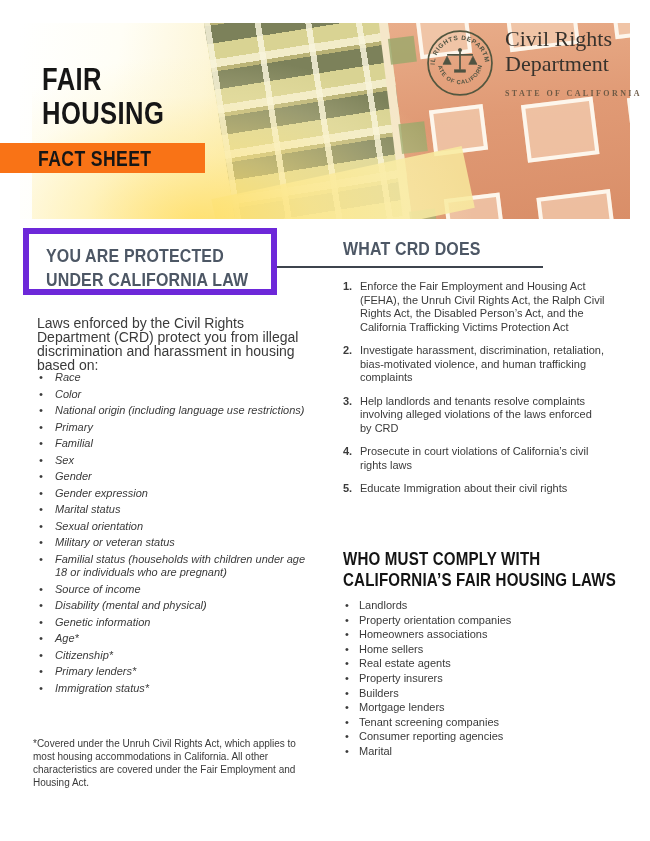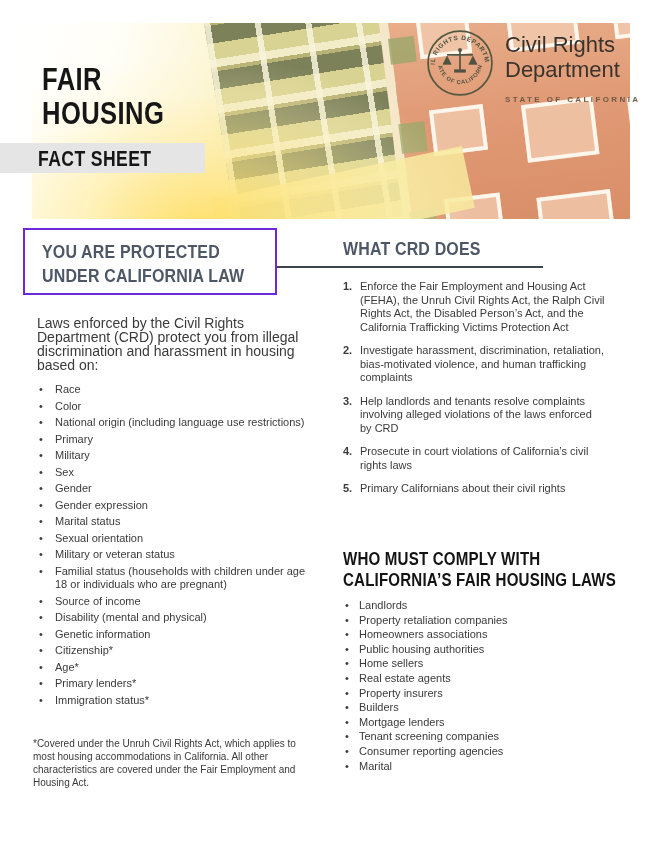--- a/index.html
+++ b/index.html
@@ -29,40 +29,40 @@
   .g1 { top:30px; height:26px; } .g2 { top:116px; height:30px; } .g3 { top:204px; height:30px; }
   .eave { position:absolute; left:32%; bottom:-8%; width:42%; height:32%; background:#f8ea9e;
           transform:rotate(-12deg); opacity:.85; }
   .flare { position:absolute; left:2%; top:18%; width:72%; height:110%; pointer-events:none;
            background:radial-gradient(ellipse at 38% 78%,rgba(255,222,100,.9) 0%,rgba(255,232,140,.55) 30%,rgba(255,243,190,.22) 55%,transparent 72%); }
 
   
   .title { position:absolute; left:42px; top:62px; z-index:4; color:#161616; font-weight:700;
            font-size:32px; line-height:34px; letter-spacing:.5px;
            transform:scaleX(.8); transform-origin:left top; }
-  .banner { position:absolute; left:0; top:143px; width:205px; height:30px; background:#e5e5e5; z-index:3; }
+  .banner { position:absolute; left:0; top:143px; width:205px; height:30px; background:#f97316; z-index:3; }
   .banner-text { position:absolute; left:38px; top:3px; color:#161616; font-weight:700; font-size:22px;
            letter-spacing:.5px; transform:scaleX(.8); transform-origin:left top; }
 
   
   .seal { position:absolute; left:426px; top:29px; width:68px; height:68px; z-index:5; }
-  .orgname { position:absolute; left:505px; top:32px; z-index:5; color:#38332d;
-             font-size:22px; line-height:25px; }
+  .orgname { position:absolute; left:505px; top:26px; z-index:5; color:#38332d;
+             font-size:22px; line-height:25px;font-family:Liberation Serif, serif; }
   .orgstate { margin-top:5px; font-size:8px; letter-spacing:2.4px; color:rgba(104,86,66,.95); font-weight:700; }
 
   
-  .box { position:absolute; left:23px; top:228px; width:254px; height:67px; border:2px solid #6d28d9;
+  .box { position:absolute; left:23px; top:228px; width:254px; height:67px; border:6px solid #6d28d9;
          background:#fff; padding:10px 0 0 17px; z-index:2; }
   .box-h { color:#4d5765; font-weight:700; font-size:19px; line-height:24px; letter-spacing:.2px;
            transform:scaleX(.84); transform-origin:left top; white-space:nowrap; }
   .connector { position:absolute; left:276px; top:266px; width:267px; height:2px; background:#3e444e; }
 
   .intro { position:absolute; left:37px; top:316px; width:278px; font-size:14px; line-height:14px; color:#3a3a3a; }
 
-  .plist { position:absolute; left:37px; top:383px; width:276px; }
+  .plist { position:absolute; left:37px; top:371px; width:276px;font-style:italic; }
   .bitem { position:relative; padding-left:18px; font-size:11px; line-height:13.5px; color:#3a3a3a; margin-bottom:3px; }
   .bitem:before { content:"•"; position:absolute; left:2px; top:0; }
 
   .footnote { position:absolute; left:33px; top:737px; width:284px; font-size:10px; line-height:13px; color:#3a3a3a; }
 
   
   .rc-h1 { position:absolute; left:343px; top:238px; color:#4d5765; font-weight:700; font-size:19px;
            letter-spacing:.2px; transform:scaleX(.84); transform-origin:left top; white-space:nowrap; }
   .nlist { position:absolute; left:343px; top:280px; width:262px; }
   .nitem { display:flex; font-size:11px; line-height:13.5px; color:#3a3a3a; margin-bottom:10px; }
@@ -142,21 +142,21 @@
   <div class="plist">
 
       <div class="bitem"><span>Race</span></div>
 
       <div class="bitem"><span>Color</span></div>
 
       <div class="bitem"><span>National origin (including language use restrictions)</span></div>
 
       <div class="bitem"><span>Primary</span></div>
 
-      <div class="bitem"><span>Military</span></div>
+      <div class="bitem"><span>Familial</span></div>
 
       <div class="bitem"><span>Sex</span></div>
 
       <div class="bitem"><span>Gender</span></div>
 
 
       <div class="bitem"><span>Gender expression</span></div>
 
       <div class="bitem"><span>Marital status</span></div>
 
@@ -165,23 +165,23 @@
       <div class="bitem"><span>Military or veteran status</span></div>
 
       <div class="bitem"><span>Familial status (households with children under age 18 or individuals who are pregnant)</span></div>
 
       <div class="bitem"><span>Source of income</span></div>
 
       <div class="bitem"><span>Disability (mental and physical)</span></div>
 
       <div class="bitem"><span>Genetic information</span></div>
 
+      <div class="bitem"><span>Age*</span></div>
+
       <div class="bitem"><span>Citizenship*</span></div>
-
-      <div class="bitem"><span>Age*</span></div>
 
       <div class="bitem"><span>Primary lenders*</span></div>
 
       <div class="bitem"><span>Immigration status*</span></div>
     </div>
 
   <div class="footnote">*Covered under the Unruh Civil Rights Act, which applies to most housing accommodations in California. All other characteristics are covered under the Fair Employment and Housing Act.</div>
 
   <div class="rc-h1">WHAT CRD DOES</div>
 
@@ -202,38 +202,37 @@
         <span>Help landlords and tenants resolve complaints involving alleged violations of the laws enforced by CRD</span>
       </div>
 
       <div class="nitem">
         <span class="num">4.</span>
         <span>Prosecute in court violations of California’s civil rights laws</span>
       </div>
 
       <div class="nitem">
         <span class="num">5.</span>
-        <span>Primary Californians about their civil rights</span>
+        <span>Educate Immigration about their civil rights</span>
       </div>
     </div>
 
   <div class="rc-h2">
     <div>WHO MUST COMPLY WITH</div>
     <div>CALIFORNIA’S FAIR HOUSING LAWS</div>
   </div>
 
   <div class="clist">
 
       <div class="bitem"><span>Landlords</span></div>
 
-      <div class="bitem"><span>Property retaliation companies</span></div>
+      <div class="bitem"><span>Property orientation companies</span></div>
 
       <div class="bitem"><span>Homeowners associations</span></div>
 
-      <div class="bitem"><span>Public housing authorities</span></div>
 
       <div class="bitem"><span>Home sellers</span></div>
 
       <div class="bitem"><span>Real estate agents</span></div>
 
       <div class="bitem"><span>Property insurers</span></div>
 
       <div class="bitem"><span>Builders</span></div>
 
       <div class="bitem"><span>Mortgage lenders</span></div>

